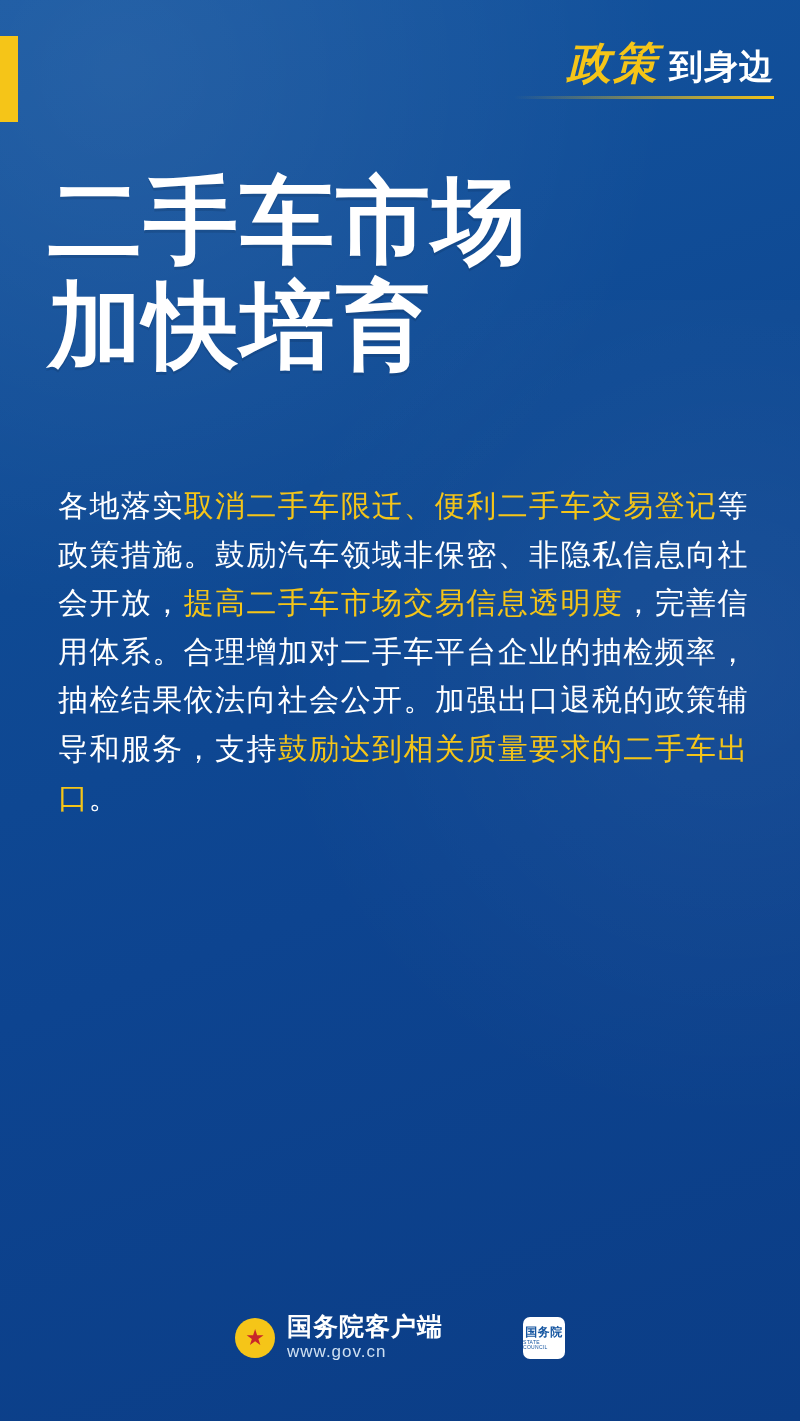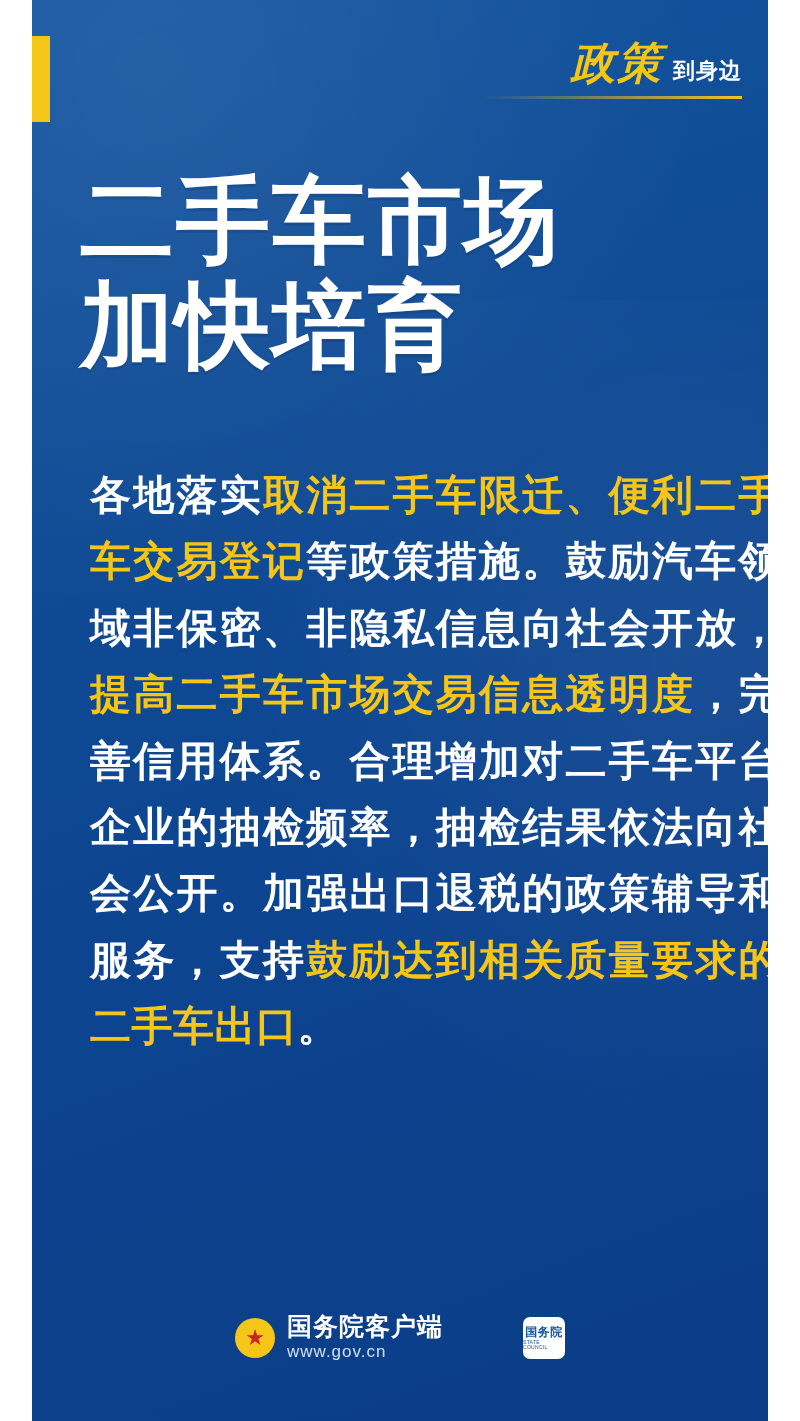--- a/index.html
+++ b/index.html
@@ -5,21 +5,21 @@
   html, body {
     margin: 0;
     padding: 0;
     background: #ffffff;
   }
   body {
     font-family: "Liberation Sans", "DejaVu Sans", sans-serif;
   }
   .poster {
     position: relative;
-    width: 736px;
+    width: 800px;
     height: 1421px;
     margin: 0 auto;
     background: linear-gradient(160deg, #1455a0 0%, #0f4a94 35%, #0d4490 60%, #0b3d86 100%);
     overflow: hidden;
   }
   
   .sheen {
     position: absolute;
     top: -200px;
     left: -150px;
@@ -60,21 +60,21 @@
     font-weight: bold;
     font-style: italic;
     font-size: 44px;
     color: #f5c518;
     letter-spacing: 2px;
     line-height: 1;
   }
   .brand-sub {
     font-family: "Liberation Serif", "DejaVu Serif", serif;
     font-weight: bold;
-    font-size: 22px;
+    font-size: 34px;
     color: #ffffff;
     letter-spacing: 1px;
     line-height: 1;
   }
   .brand-rule {
     position: absolute;
     right: 26px;
     top: 96px;
     width: 260px;
     height: 3px;
@@ -93,25 +93,25 @@
     font-size: 94px;
     line-height: 1.12;
     color: #ffffff;
     letter-spacing: 2px;
     text-shadow: 0 3px 0 rgba(0,0,0,0.10);
   }
   
   .body-copy {
     position: absolute;
     left: 58px;
-    top: 462px;
+    top: 482px;
     width: 690px;
     font-family: "DejaVu Sans", "Liberation Sans", sans-serif;
-    font-weight: bold;
-    font-size: 41px;
+    font-weight: normal;
+    font-size: 30px;
     line-height: 1.62;
     color: #ffffff;
     letter-spacing: 0.5px;
     text-align: justify;
   }
   .hl {
     color: #f5c518;
   }
   
   .footer {

